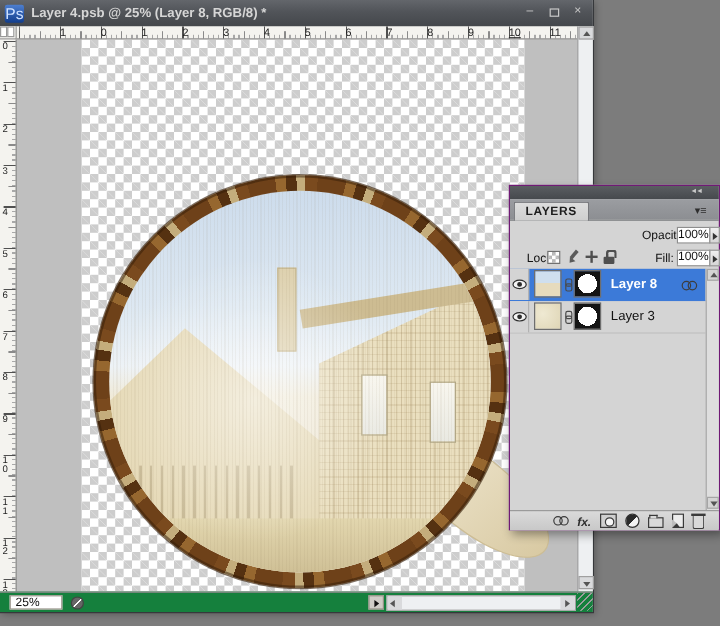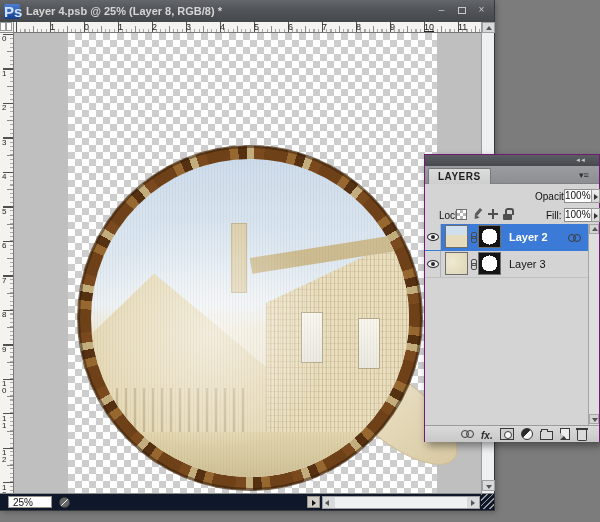--- a/index.html
+++ b/index.html
@@ -5,21 +5,21 @@
   * { margin:0; padding:0; box-sizing:border-box; }
   html,body { width:600px; height:522px; overflow:hidden; }
   body { font-family:"Liberation Sans", sans-serif; background:#7c7c7c; position:relative; }
 
   
   #doc-window { position:absolute; left:0; top:0; width:494px; height:510px;
     background:#bdbdbd; box-shadow:0 0 0 1px #36383b, 2px 2px 6px rgba(0,0,0,.3); }
   #title-bar { position:absolute; left:0; top:0; width:100%; height:22px;
     background:linear-gradient(#63666b,#515459 45%,#44474b); display:flex; align-items:center; }
   #ps-icon { width:16px; height:15px; margin-left:4px; border-radius:2px;
-    background:linear-gradient(#4d7fd0,#123d8c); color:#cfe1ff; font-size:15px; font-weight:bold;
+    background:linear-gradient(#4d7fd0,#123d8c); color:#cfe1ff; font-size:13px; font-weight:normal;
     text-align:center; line-height:15px; }
   #title-text { margin-left:6px; color:#d6d6d6; font-size:11px; font-weight:bold; white-space:nowrap; }
   #win-controls { position:absolute; right:5px; top:4px; display:flex; gap:5px; }
   .win-btn { width:15px; height:13px; color:#c9c9c9; font-size:10px; line-height:12px;
     text-align:center; }
   .win-btn .box { display:inline-block; width:8px; height:7px; border:1px solid #c9c9c9; margin-top:3px; }
 
   
   #ruler-corner { position:absolute; left:0; top:22px; width:14px; height:11px; background:#f4f3ef;
     border-right:1px solid #8a8a8a; border-bottom:1px solid #8a8a8a; }
@@ -81,21 +81,21 @@
   .haze { position:absolute; inset:0; background:radial-gradient(circle at 38% 55%,rgba(255,255,255,.55),transparent 45%); }
   .texture { position:absolute; inset:0; background:repeating-linear-gradient(90deg,rgba(130,110,75,.07) 0 1px,transparent 1px 3px); }
 
   
   #v-scroll { position:absolute; left:481px; top:22px; width:13px; height:471px; background:#eef0f2; border-left:1px solid #9a9a9a; }
   .sb-btn { position:absolute; left:0; width:13px; height:11px; background:#d9dadc; border:1px solid #a0a0a0; }
   .tri-up { position:absolute; left:3px; top:3px; border:3px solid transparent; border-bottom:4px solid #555; border-top:none; }
   .tri-down { position:absolute; left:3px; top:4px; border:3px solid transparent; border-top:4px solid #555; border-bottom:none; }
   .tri-left { position:absolute; left:2px; top:3px; border:3px solid transparent; border-right:4px solid #555; border-left:none; }
   .tri-right { position:absolute; left:4px; top:3px; border:3px solid transparent; border-left:4px solid #555; border-right:none; }
-  #status-bar { position:absolute; left:0; top:493px; width:494px; height:17px; background:#0f172a; border-top:1px solid #8a8a8a; }
+  #status-bar { position:absolute; left:0; top:493px; width:494px; height:17px; background:#15803d; border-top:1px solid #8a8a8a; }
   #zoom-box { position:absolute; left:8px; top:2px; width:44px; height:12px; background:#fff; border:1px solid #979288;
     font-size:10px; line-height:11px; padding-left:4px; color:#111; }
   #status-icon { position:absolute; left:59px; top:3px; width:11px; height:11px; border-radius:50%;
     background:linear-gradient(135deg,#666 45%,#fff 45%,#fff 55%,#666 55%); border:1px solid #444; }
   #doc-box { position:absolute; left:78px; top:2px; width:226px; height:12px; background:#d0cdc7; border:1px solid #979288;
     font-size:10px; line-height:11px; text-align:center; color:#222; }
   #doc-arrow-btn { position:absolute; left:307px; top:2px; width:13px; height:12px; background:#d0cdc7; border:1px solid #979288; }
   #doc-arrow-btn .tri-right { border-left-color:#111; }
   #h-scroll { position:absolute; left:322px; top:2px; width:158px; height:13px; background:#eef0f2; border:1px solid #a0a0a0; }
   #h-scroll .sb-btn { height:11px; width:12px; top:0; border:none; background:#d9dadc; }
@@ -331,21 +331,21 @@
       </span>
 
     <div id="layers-list">
         <div class="layer-row selected">
           <span class="eye-cell">
             <span class="eye-icon"></span>
           </span>
           <span class="thumb t-photo"></span>
           <span class="chain-mini"></span>
           <span class="mask m-circle"></span>
-          <span class="layer-label">Layer 2</span>
+          <span class="layer-label">Layer 8</span>
           <span class="chain-right"></span>
         </div>
         <div class="layer-row">
           <span class="eye-cell">
             <span class="eye-icon"></span>
           </span>
           <span class="thumb t-paper"></span>
           <span class="chain-mini"></span>
           <span class="mask m-circle"></span>
           <span class="layer-label">Layer 3</span>

